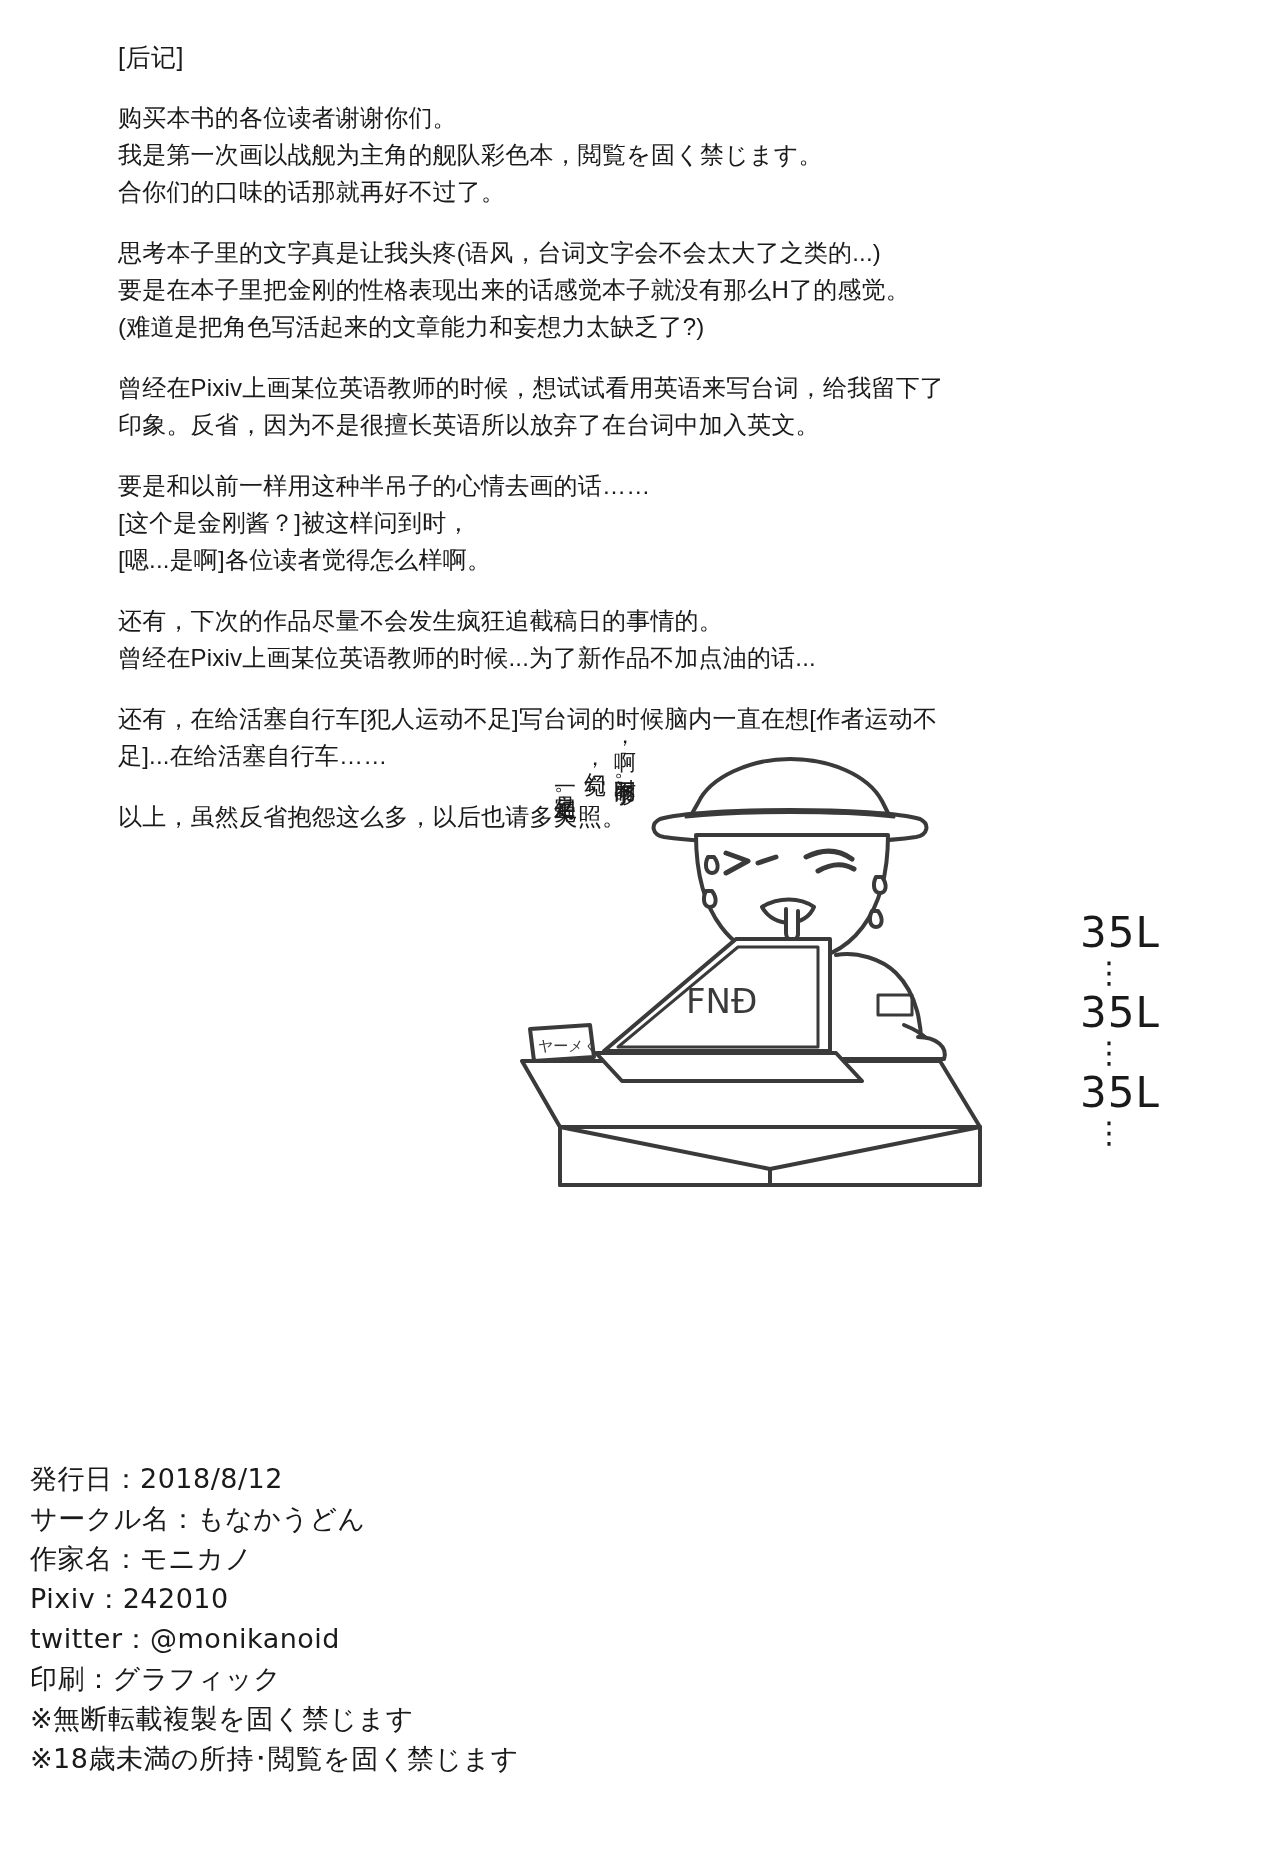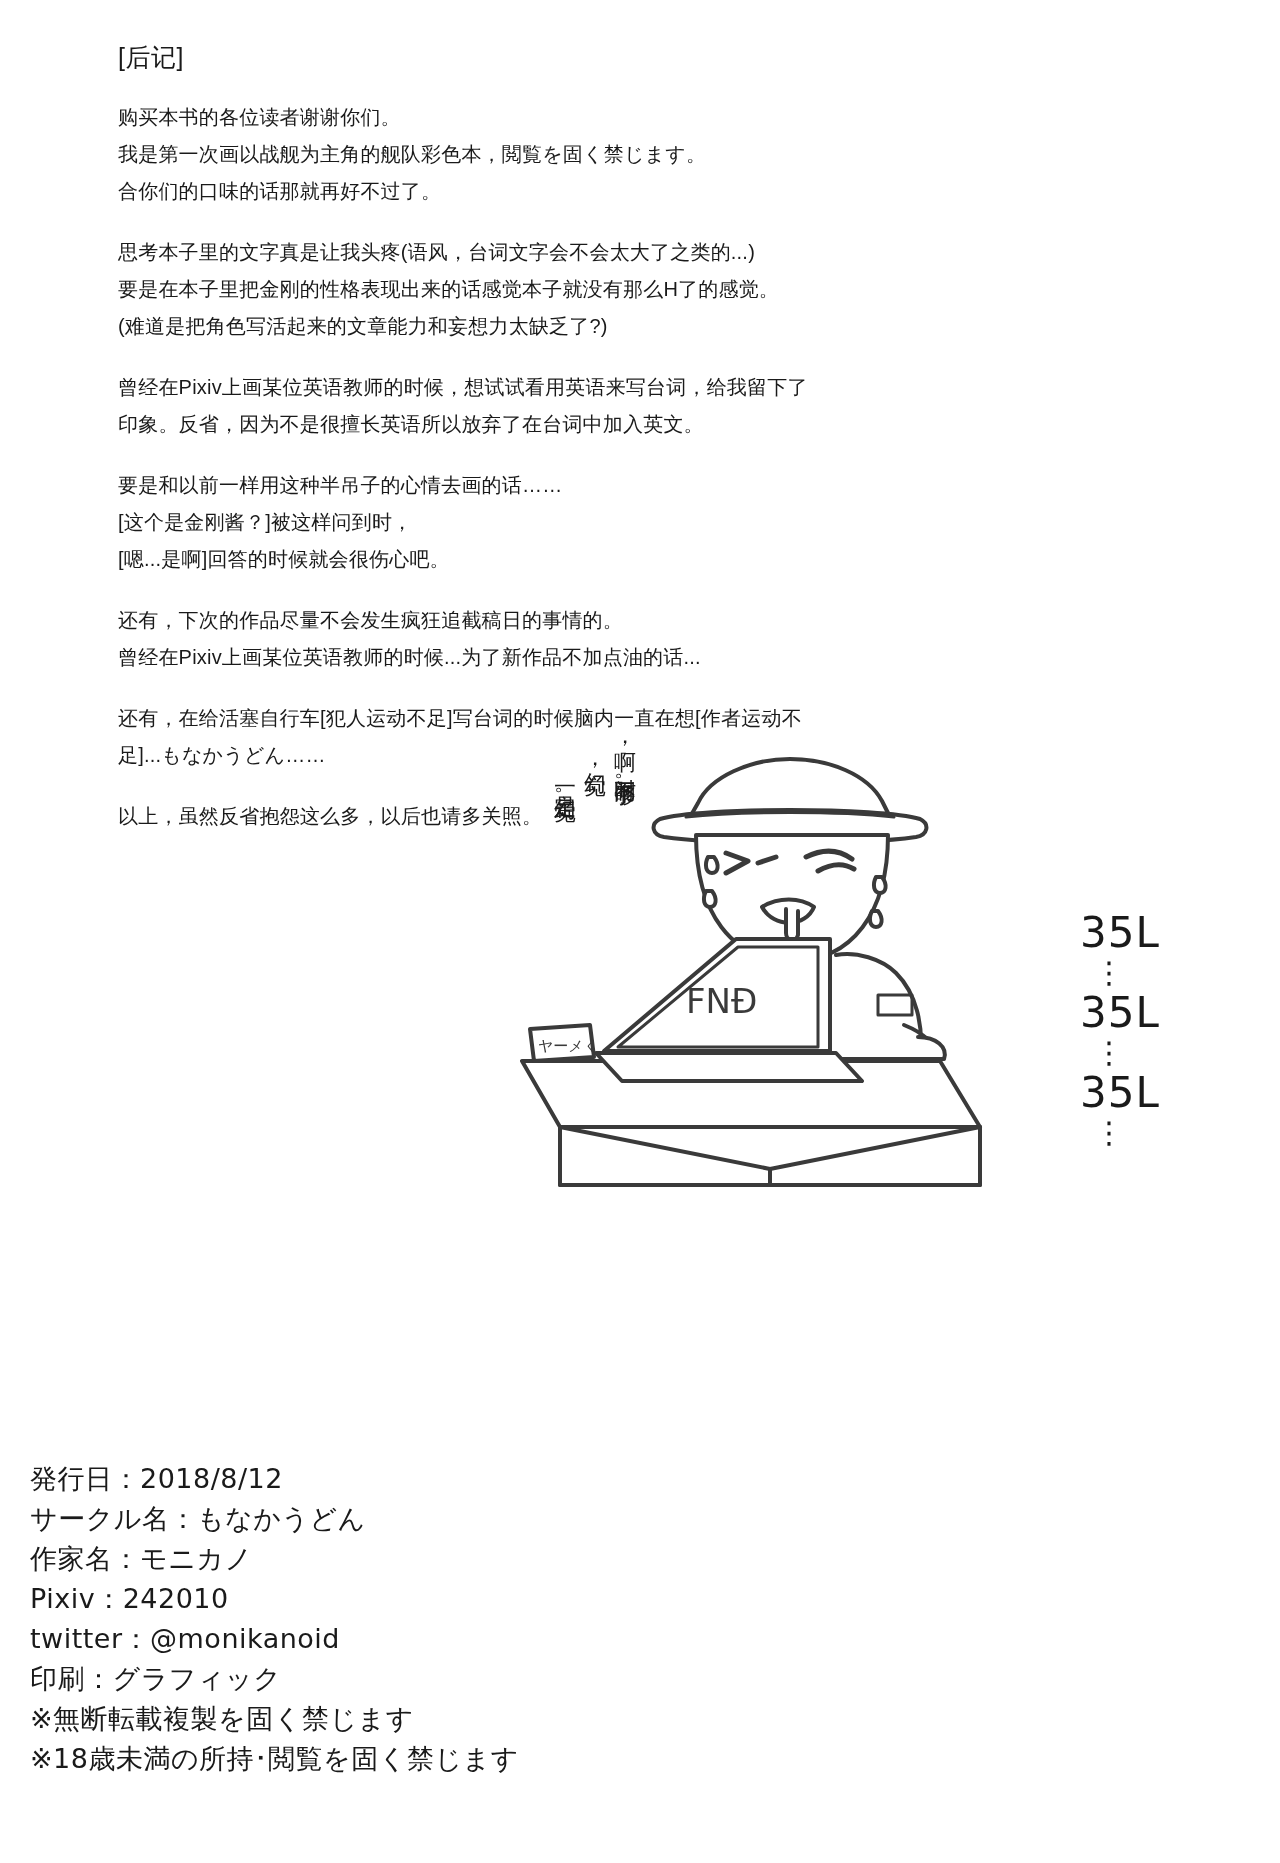--- a/index.html
+++ b/index.html
@@ -31,21 +31,21 @@
     top: 30px;
     width: 1070px;
   }
   .afterword-heading {
     font-size: 25px;
     line-height: 40px;
     letter-spacing: 0.5px;
     margin-bottom: 22px;
   }
   .para {
-    font-size: 20px;
+    font-size: 24px;
     line-height: 37px;
     letter-spacing: 0.2px;
     margin-bottom: 24px;
   }
   .para .line {
     display: block;
     white-space: nowrap;
   }
 
   
@@ -139,31 +139,31 @@
     </div>
 
     <div class="para">
       <span class="line">曾经在Pixiv上画某位英语教师的时候，想试试看用英语来写台词，给我留下了</span>
       <span class="line">印象。反省，因为不是很擅长英语所以放弃了在台词中加入英文。</span>
     </div>
 
     <div class="para">
       <span class="line">要是和以前一样用这种半吊子的心情去画的话……</span>
       <span class="line">[这个是金刚酱？]被这样问到时，</span>
-      <span class="line">[嗯...是啊]回答的时候就会很伤心吧。</span>
+      <span class="line">[嗯...是啊]各位读者觉得怎么样啊。</span>
     </div>
 
     <div class="para">
       <span class="line">还有，下次的作品尽量不会发生疯狂追截稿日的事情的。</span>
       <span class="line">曾经在Pixiv上画某位英语教师的时候...为了新作品不加点油的话...</span>
     </div>
 
     <div class="para">
       <span class="line">还有，在给活塞自行车[犯人运动不足]写台词的时候脑内一直在想[作者运动不</span>
-      <span class="line">足]...もなかうどん……</span>
+      <span class="line">足]...在给活塞自行车……</span>
     </div>
 
     <div class="para">
       <span class="line">以上，虽然反省抱怨这么多，以后也请多关照。</span>
     </div>
   </div>
 
   <div class="illustration">
     <svg width="700" height="480" viewBox="0 0 700 480" fill="none" xmlns="http://www.w3.org/2000/svg">
       <g stroke="#3a3a3a" stroke-width="4" stroke-linecap="round" stroke-linejoin="round" fill="#ffffff">

